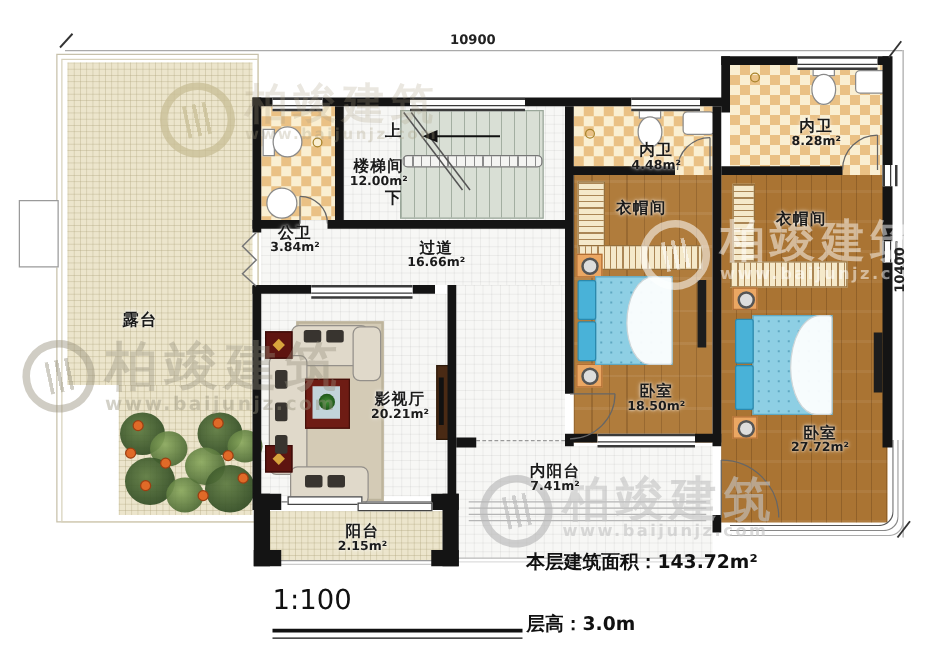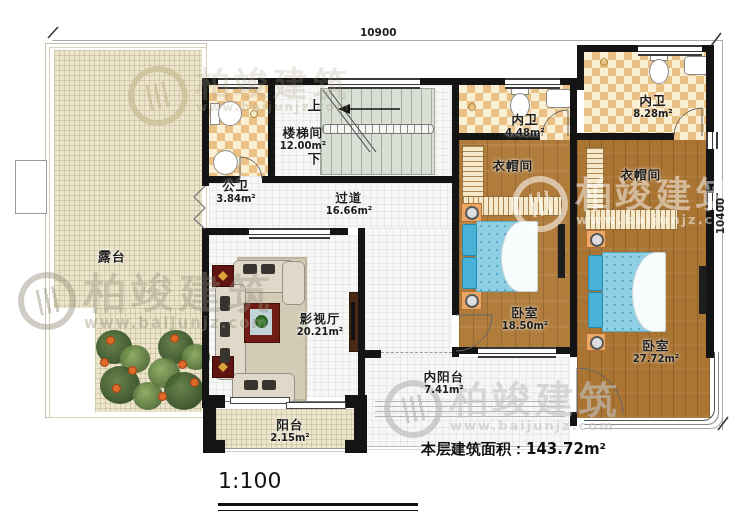--- a/index.html
+++ b/index.html
@@ -350,14 +350,17 @@
   </div>
 
   <div id="titleblock">
     <span class="sc">1:100</span>
   </div>
   <div class="abs" style="left:218px;top:503px;width:200px;height:3px;background:#111;z-index:26;"></div>
   <div class="abs" style="left:218px;top:510px;width:200px;height:1px;background:#111;z-index:26;"></div>
   <div class="specline" style="top:440px;">
     <span>本层建筑面积：</span><span>143.72m²</span>
   </div>
+  <div class="specline" style="top:490px;">
+    <span>层高：</span><span>3.0m</span>
+  </div>
 
 </div>
 
 </body></html>

